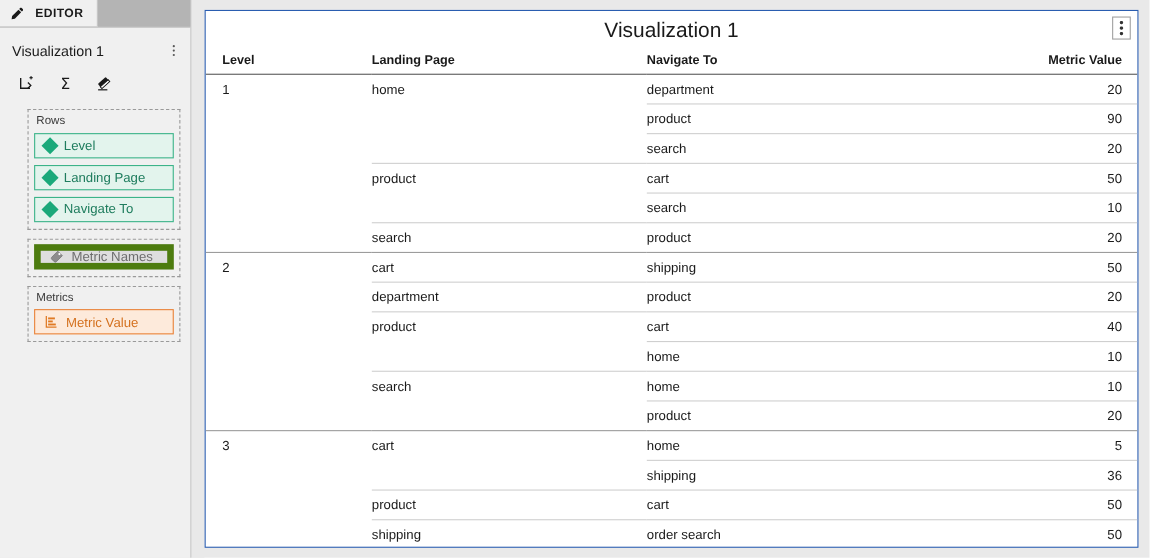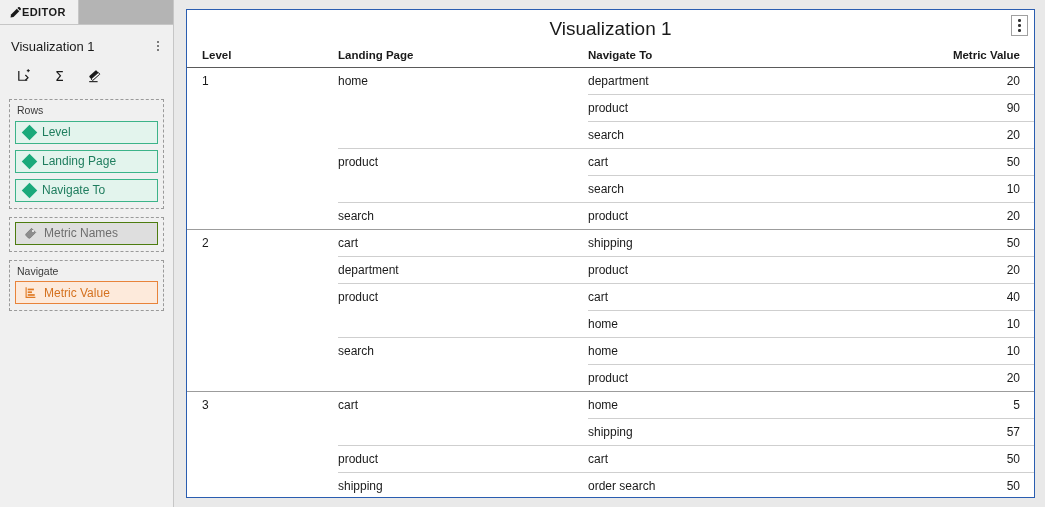--- a/index.html
+++ b/index.html
@@ -44,21 +44,21 @@
     background: #b4b4b4;
     display: flex;
     align-items: stretch;
     flex: 0 0 auto;
     border-bottom: 1px solid #c6c6c6;
     box-sizing: border-box;
   }
   .tab {
     display: flex;
     align-items: center;
-    gap: 0;
+    gap: 10px;
     padding: 0 12px 0 9px;
     background: #f0f0f0;
     font-size: 11px;
     font-weight: bold;
     letter-spacing: 0.4px;
     color: #1a1a1a;
     box-sizing: border-box;
     border-right: 1px solid #c6c6c6;
   }
   .tab .pencil { width: 13px; height: 13px; display:block; }
@@ -112,20 +112,21 @@
   .tool-btn svg { display: block; }
 
   
   .zones {
     padding: 8px 9px 0 9px;
     flex: 1 1 auto;
     display: flex;
     flex-direction: column;
     gap: 8px;
     box-sizing: border-box;
+    margin-left: 16px;
   }
   .zone {
     border: 1px dashed #9a9a9a;
     background: #f0f0f0;
     padding: 4px 5px 6px 5px;
     box-sizing: border-box;
   }
   .zone-title {
     font-size: 10.5px;
     color: #3a3a3a;
@@ -147,21 +148,21 @@
   }
   .chip:last-child { margin-bottom: 0; }
 
   .chip.attr {
     background: #e3f4ed;
     border: 1px solid #3cb389;
     color: #1f7d5e;
   }
   .chip.neutral {
     background: #dedede;
-    border: 1px solid #4d7c0f;
+    border: 6px solid #4d7c0f;
     color: #6e6e6e;
   }
   .chip.metric {
     background: #fdeadb;
     border: 1px solid #e8833a;
     color: #d4711f;
   }
   .chip .glyph { flex: 0 0 auto; display: flex; align-items: center; }
   .chip .label { overflow: hidden; text-overflow: ellipsis; }
 
@@ -334,21 +335,21 @@
             <svg width="13" height="13" viewBox="0 0 16 16" xmlns="http://www.w3.org/2000/svg">
               <path d="M9.3 1.6 L14.4 6.7 L7.6 13.5 C7 14.1 6 14.1 5.4 13.5 L2.5 10.6 C1.9 10 1.9 9 2.5 8.4 Z" fill="#8d8d8d" stroke="#6f6f6f" stroke-width="0.8"></path>
               <circle cx="11.1" cy="4.9" r="1.25" fill="#ffffff"></circle>
             </svg>
           </span>
           <span class="label">Metric Names</span>
         </div>
       </div>
 
       <div class="zone">
-        <div class="zone-title">Navigate</div>
+        <div class="zone-title">Metrics</div>
         <div class="chip metric">
           <span class="glyph">
             <svg width="13" height="13" viewBox="0 0 16 16" xmlns="http://www.w3.org/2000/svg">
               <path d="M2.6 1.6 L2.6 14 L14 14" stroke="#e07a24" stroke-width="1.4" fill="none"></path>
               <rect x="4.6" y="3.2" width="7.6" height="2.1" fill="#e07a24"></rect>
               <rect x="4.6" y="6.6" width="5.2" height="2.1" fill="#e07a24"></rect>
               <rect x="4.6" y="10.0" width="8.6" height="2.1" fill="#e07a24"></rect>
             </svg>
           </span>
           <span class="label">Metric Value</span>
@@ -455,21 +456,21 @@
           <tr class="sep-level">
             <td class="c-level">3</td>
             <td class="c-land">cart</td>
             <td class="c-nav">home</td>
             <td class="c-val num">5</td>
           </tr>
           <tr class="sep-nav">
             <td class="c-level"></td>
             <td class="c-land"></td>
             <td class="c-nav">shipping</td>
-            <td class="c-val num">57</td>
+            <td class="c-val num">36</td>
           </tr>
           <tr class="sep-land">
             <td class="c-level"></td>
             <td class="c-land">product</td>
             <td class="c-nav">cart</td>
             <td class="c-val num">50</td>
           </tr>
           <tr class="sep-land">
             <td class="c-level"></td>
             <td class="c-land">shipping</td>

